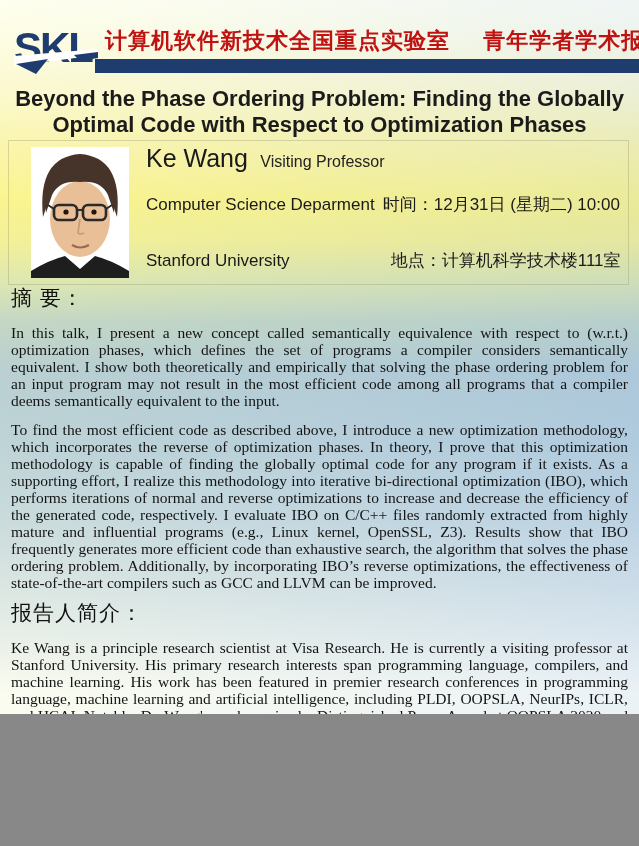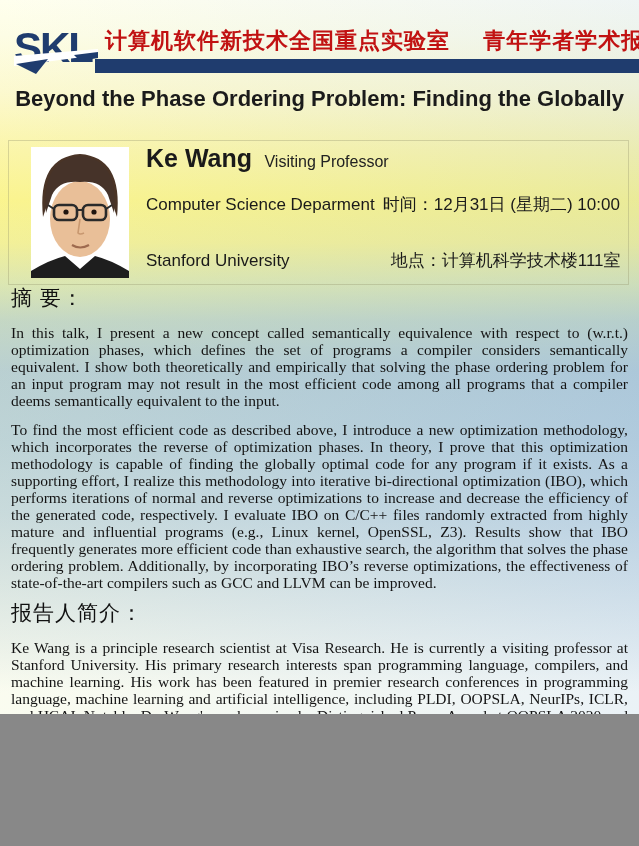--- a/index.html
+++ b/index.html
@@ -37,21 +37,21 @@
   .panel{
     position:absolute;top:140px;left:8px;width:621px;height:145px;
     border:1px solid rgba(150,150,110,0.35);
     box-sizing:border-box;
   }
   .photo{
     position:absolute;left:22px;top:6px;width:98px;height:131px;
     background:#fff;overflow:hidden;
   }
   .p-row1{position:absolute;left:137px;top:3px;white-space:nowrap;}
-  .speaker-name{font-size:25px;font-weight:bold;color:#1a1a1a;}
+  .speaker-name{font-size:25px;font-weight:normal;color:#1a1a1a;}
   .speaker-role{font-size:16px;color:#222;margin-left:8px;}
   .p-row2{position:absolute;left:137px;top:38px;white-space:nowrap;font-size:17px;color:#1a1a1a;}
   .p-row2 .dept{display:inline-block;width:232px;margin-top:16px;}
   .p-row3{position:absolute;left:137px;top:108px;white-space:nowrap;font-size:17px;color:#1a1a1a;}
   .p-row3 .affil{display:inline-block;width:240px;}
   
   .content{
     position:absolute;top:284px;left:11px;width:617px;
     font-family:"Liberation Serif",serif;color:#141414;
   }
@@ -98,20 +98,21 @@
       <path d="M60,30 L84,27 L84,33 L66,36 Z" fill="#1f3c6e"></path>
     </svg>
     <div class="header-cn">
       <span>计算机软件新技术全国重点实验室</span>
       <span class="forum-cn">青年学者学术报告</span>
     </div>
   </div>
 
   <div class="title">
     <div>Beyond the Phase Ordering Problem: Finding the Globally</div>
+    <div>Optimal Code with Respect to Optimization Phases</div>
   </div>
 
   <div class="panel">
     <div class="photo">
       <svg viewBox="0 0 98 131" width="98" height="131">
         <rect width="98" height="131" fill="#ffffff"></rect>
         <path d="M12,70 Q6,10 49,7 Q92,10 86,70 L80,52 Q74,32 49,34 Q24,32 18,52 Z" fill="#4a3426"></path>
         <ellipse cx="49" cy="72" rx="30" ry="38" fill="#e9bf98"></ellipse>
         <path d="M15,66 Q10,12 49,9 Q88,12 83,66 L77,48 Q70,33 49,35 Q28,33 21,48 Z" fill="#463329"></path>
         <rect x="23" y="58" width="23" height="15" rx="5" fill="none" stroke="#2a2a2a" stroke-width="2.6"></rect>

